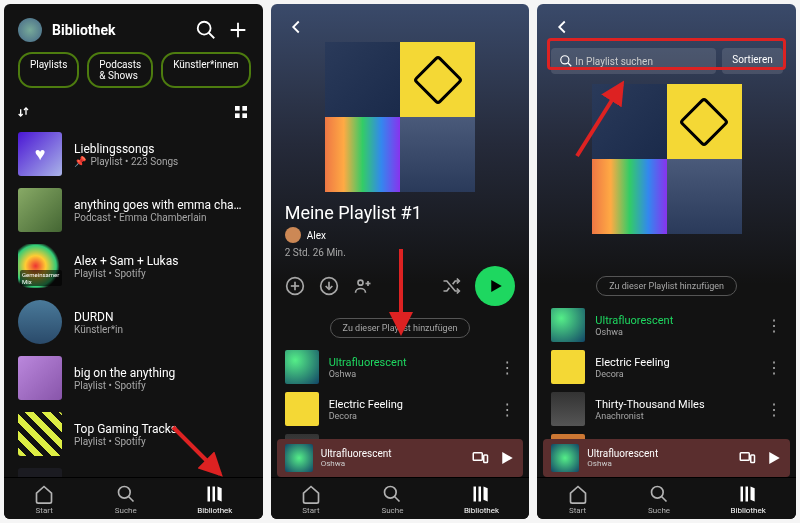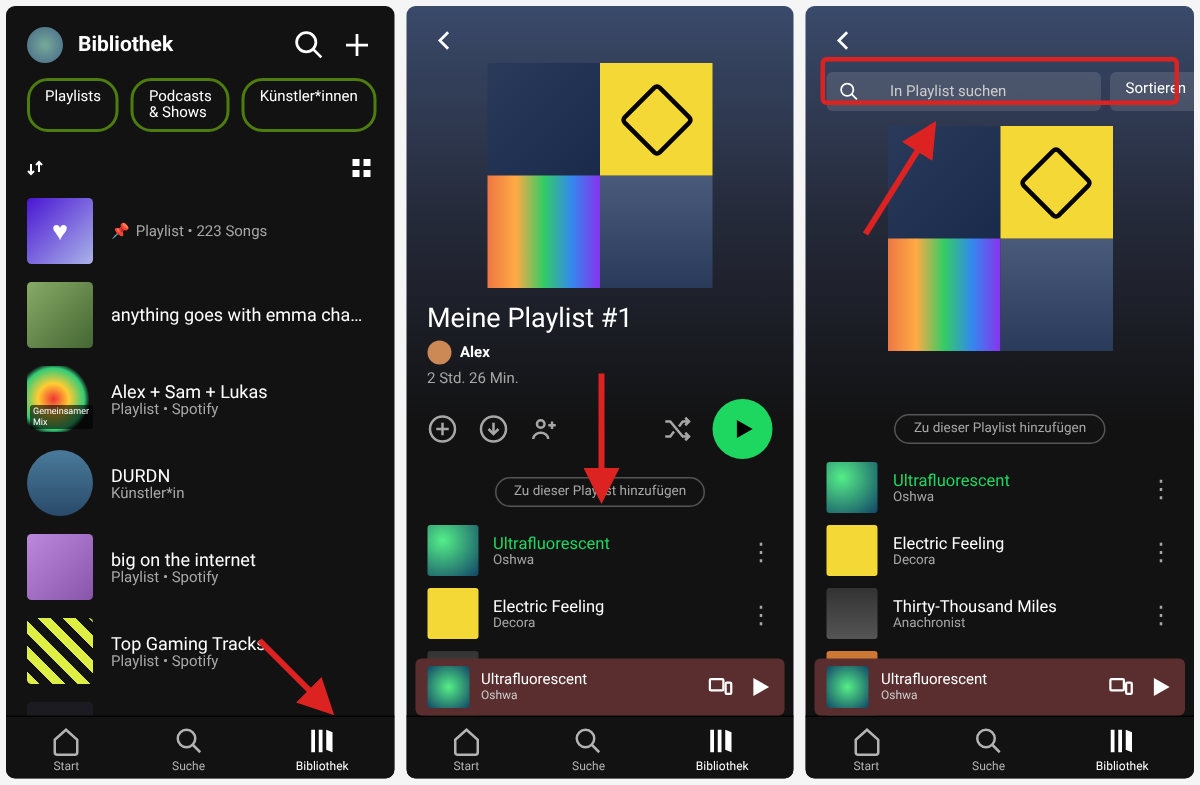--- a/index.html
+++ b/index.html
@@ -33,21 +33,21 @@
 .cv{width:100%;height:100%}
 .cv1{background:linear-gradient(135deg,#2a3a5a,#1a2a4a)}
 .cv2{background:#f4d835;position:relative}
 .cv2::after{content:"";position:absolute;top:50%;left:50%;width:30px;height:30px;border:3px solid #000;transform:translate(-50%,-50%) rotate(45deg);border-radius:4px}
 .cv3{background:linear-gradient(90deg,#e74 0%,#fa4 25%,#3c6 50%,#38e 75%,#83e 100%)}
 .cv4{background:linear-gradient(180deg,#4a5a7a,#2a3a5a)}
 .pl-meta{padding:0 14px}
 .pl-title{color:#fff;font-size:18px;font-weight:400;margin-bottom:4px}
 .pl-owner{display:flex;align-items:center;gap:6px;margin-bottom:4px}
 .owner-av{width:16px;height:16px;border-radius:50%;background:#c85}
-.owner-name{color:#fff;font-size:10px;font-weight:700}
+.owner-name{color:#fff;font-size:10px;font-weight:400}
 .pl-dur{color:#a7a7a7;font-size:10px;margin-bottom:8px}
 .pl-actions{display:flex;align-items:center;gap:14px;padding:0 14px 8px}
 .act-icon{color:#a7a7a7;cursor:pointer}
 .spacer{flex:1}
 .playbtn{width:40px;height:40px;border-radius:50%;background:#1ed760;display:flex;align-items:center;justify-content:center;color:#000;cursor:pointer}
 .addbtn{border:1px solid #555;color:#a7a7a7;font-size:9px;padding:4px 12px;border-radius:12px;margin:4px auto 8px;display:block;width:fit-content;cursor:pointer}
 .tracks{padding:0 14px;flex:1;overflow:hidden}
 .track{display:flex;align-items:center;gap:10px;padding:4px 0}
 .tthumb{width:34px;height:34px;border-radius:2px;flex-shrink:0}
 .tt1{background:radial-gradient(circle at 30% 30%,#5e8,#146)}
@@ -59,21 +59,21 @@
 .trname.playing{color:#1ed760}
 .trartist{color:#a7a7a7;font-size:9px}
 .trmore{color:#a7a7a7;cursor:pointer;font-size:16px}
 .nowbar{position:absolute;bottom:42px;left:6px;right:6px;background:#5a2e2e;border-radius:4px;display:flex;align-items:center;padding:5px 8px;gap:8px}
 .nb-thumb{width:28px;height:28px;border-radius:2px;background:radial-gradient(circle,#5e8,#146)}
 .nb-info{flex:1;min-width:0}
 .nb-name{color:#fff;font-size:10px}
 .nb-art{color:#ccc;font-size:8px}
 .nb-icon{color:#fff;cursor:pointer}
 .search-bar{display:flex;gap:6px;padding:10px 14px 0;align-items:stretch}
-.search-box{flex:1;background:rgba(255,255,255,0.12);border-radius:4px;display:flex;padding:6px 8px;gap:20px}
+.search-box{flex:1;background:rgba(255,255,255,0.12);border-radius:4px;display:flex;padding:6px 8px;gap:2px}
 .search-box input{background:none;border:none;color:#fff;font-size:10px;flex:1;outline:none}
 .search-box input::placeholder{color:#ccc}
 .sortbtn{background:rgba(255,255,255,0.12);color:#fff;font-size:10px;padding:6px 10px;border-radius:4px;cursor:pointer}
 .hl{position:absolute;border:3px solid #d22;border-radius:4px;pointer-events:none}
 .arrow{position:absolute;pointer-events:none}
 .th-emma{background:linear-gradient(135deg,#8a6,#463)}
 .th-asl{background:radial-gradient(circle at 40% 50%,#e33 0%,#fc3 30%,#3c7 60%,#121212 70%)}
 .th-durdn{background:linear-gradient(#4a7a9a,#2a4a6a)}
 .th-big{background:linear-gradient(135deg,#b8d,#85a)}
 .th-gaming{background:repeating-linear-gradient(45deg,#de4 0 6px,#121212 6px 12px)}
@@ -113,30 +113,32 @@
         <rect x="3" y="3" width="7" height="7"></rect>
         <rect x="14" y="3" width="7" height="7"></rect>
         <rect x="3" y="14" width="7" height="7"></rect>
         <rect x="14" y="14" width="7" height="7"></rect>
       </svg>
   </div>
   <div class="list">
     <div class="item">
       <div class="thumb heart">♥</div>
       <div class="tinfo">
+          <div class="tname">Lieblingssongs</div>
           <div class="tmeta">
             <span class="pin">📌</span>
             <span>Playlist • 223 Songs</span>
           </div>
         </div>
     </div>
     <div class="item">
       <div class="thumb th-emma"></div>
       <div class="tinfo">
           <div class="tname">anything goes with emma chamberlain</div>
+          <div class="tmeta">Podcast • Emma Chamberlain</div>
         </div>
     </div>
     <div class="item" style="position:relative">
       <div class="thumb th-asl" style="position:relative">
           <span class="asl-lbl">Gemeinsamer Mix</span>
         </div>
       <div class="tinfo">
           <div class="tname">Alex + Sam + Lukas</div>
           <div class="tmeta">Playlist • Spotify</div>
         </div>
@@ -144,21 +146,21 @@
     <div class="item">
       <div class="thumb th-durdn" style="border-radius:50%"></div>
       <div class="tinfo">
           <div class="tname">DURDN</div>
           <div class="tmeta">Künstler*in</div>
         </div>
     </div>
     <div class="item">
       <div class="thumb th-big"></div>
       <div class="tinfo">
-          <div class="tname">big on the internet</div>
+          <div class="tname">big on the anything</div>
           <div class="tmeta">Playlist • Spotify</div>
         </div>
     </div>
     <div class="item">
       <div class="thumb th-gaming"></div>
       <div class="tinfo">
           <div class="tname">Top Gaming Tracks</div>
           <div class="tmeta">Playlist • Spotify</div>
         </div>
     </div>

